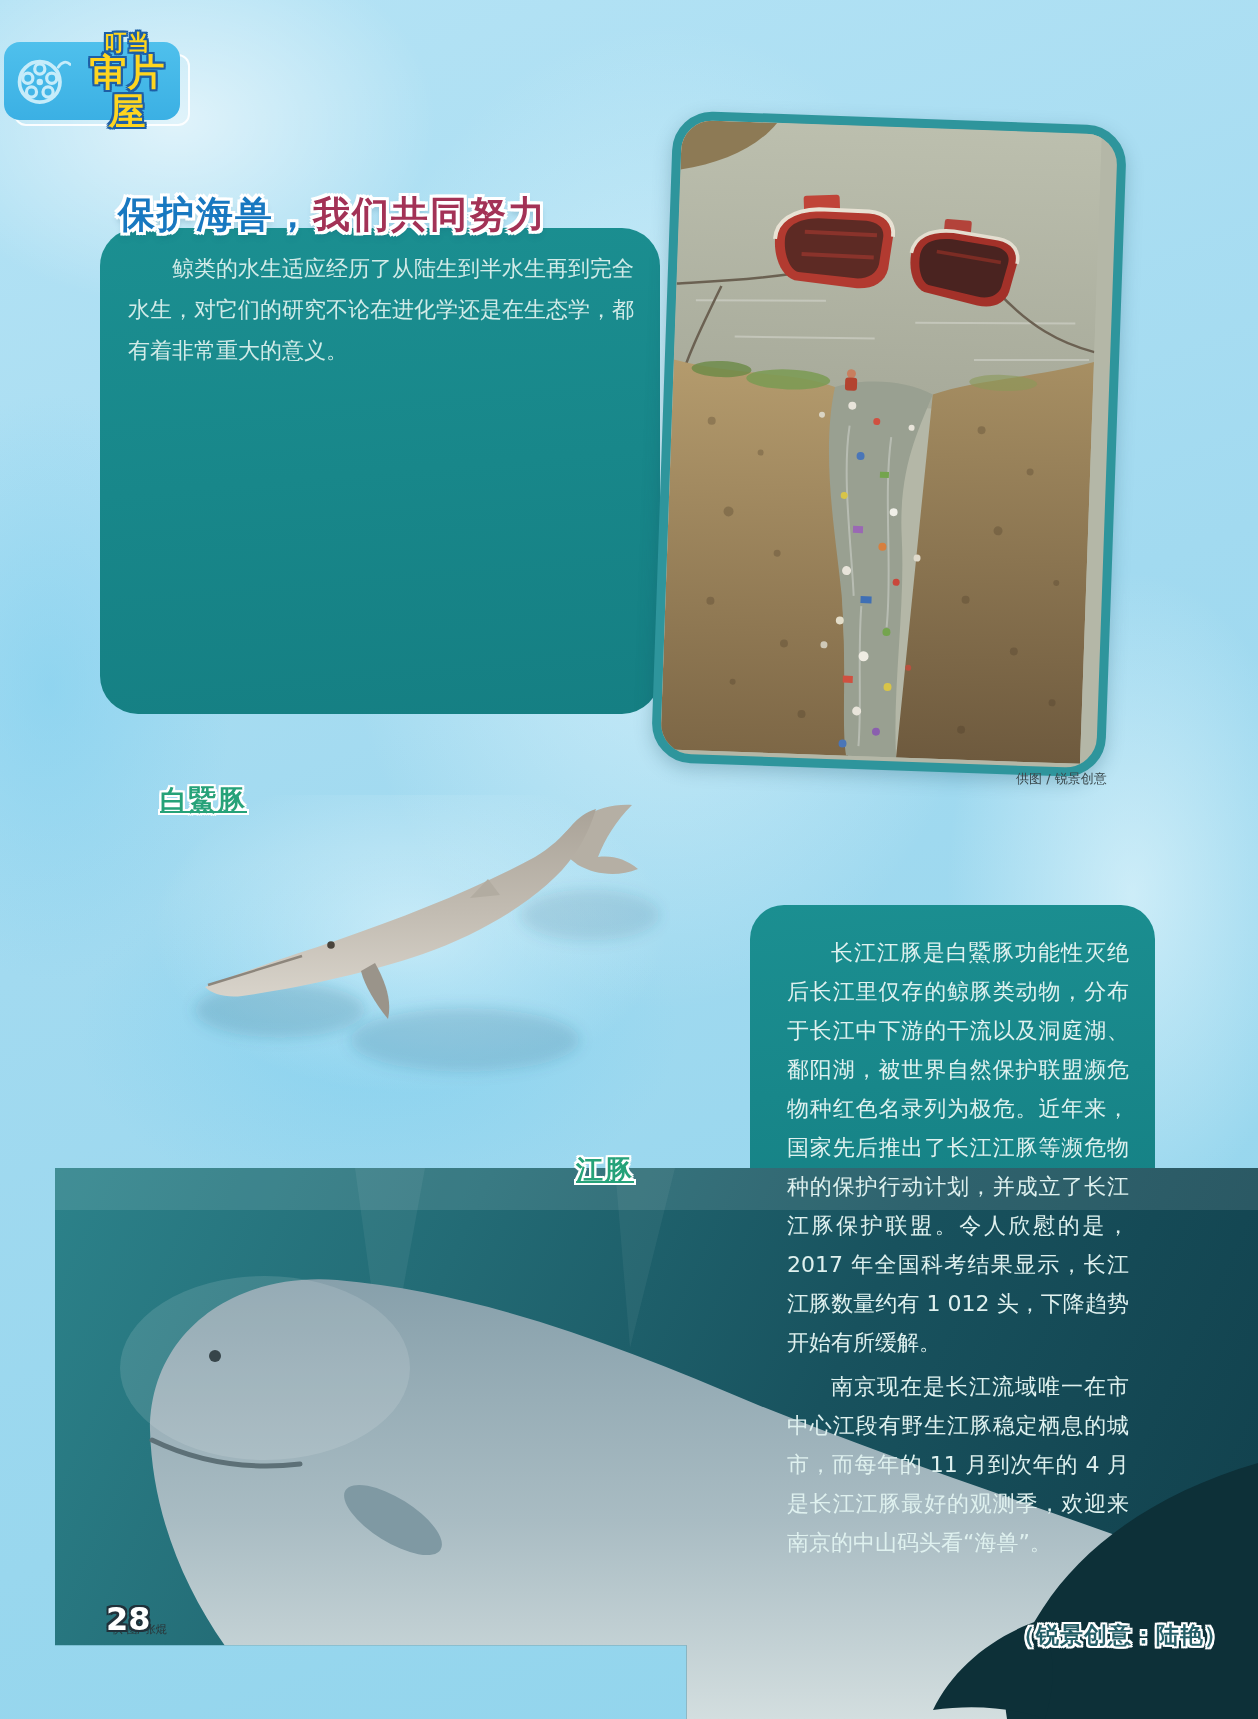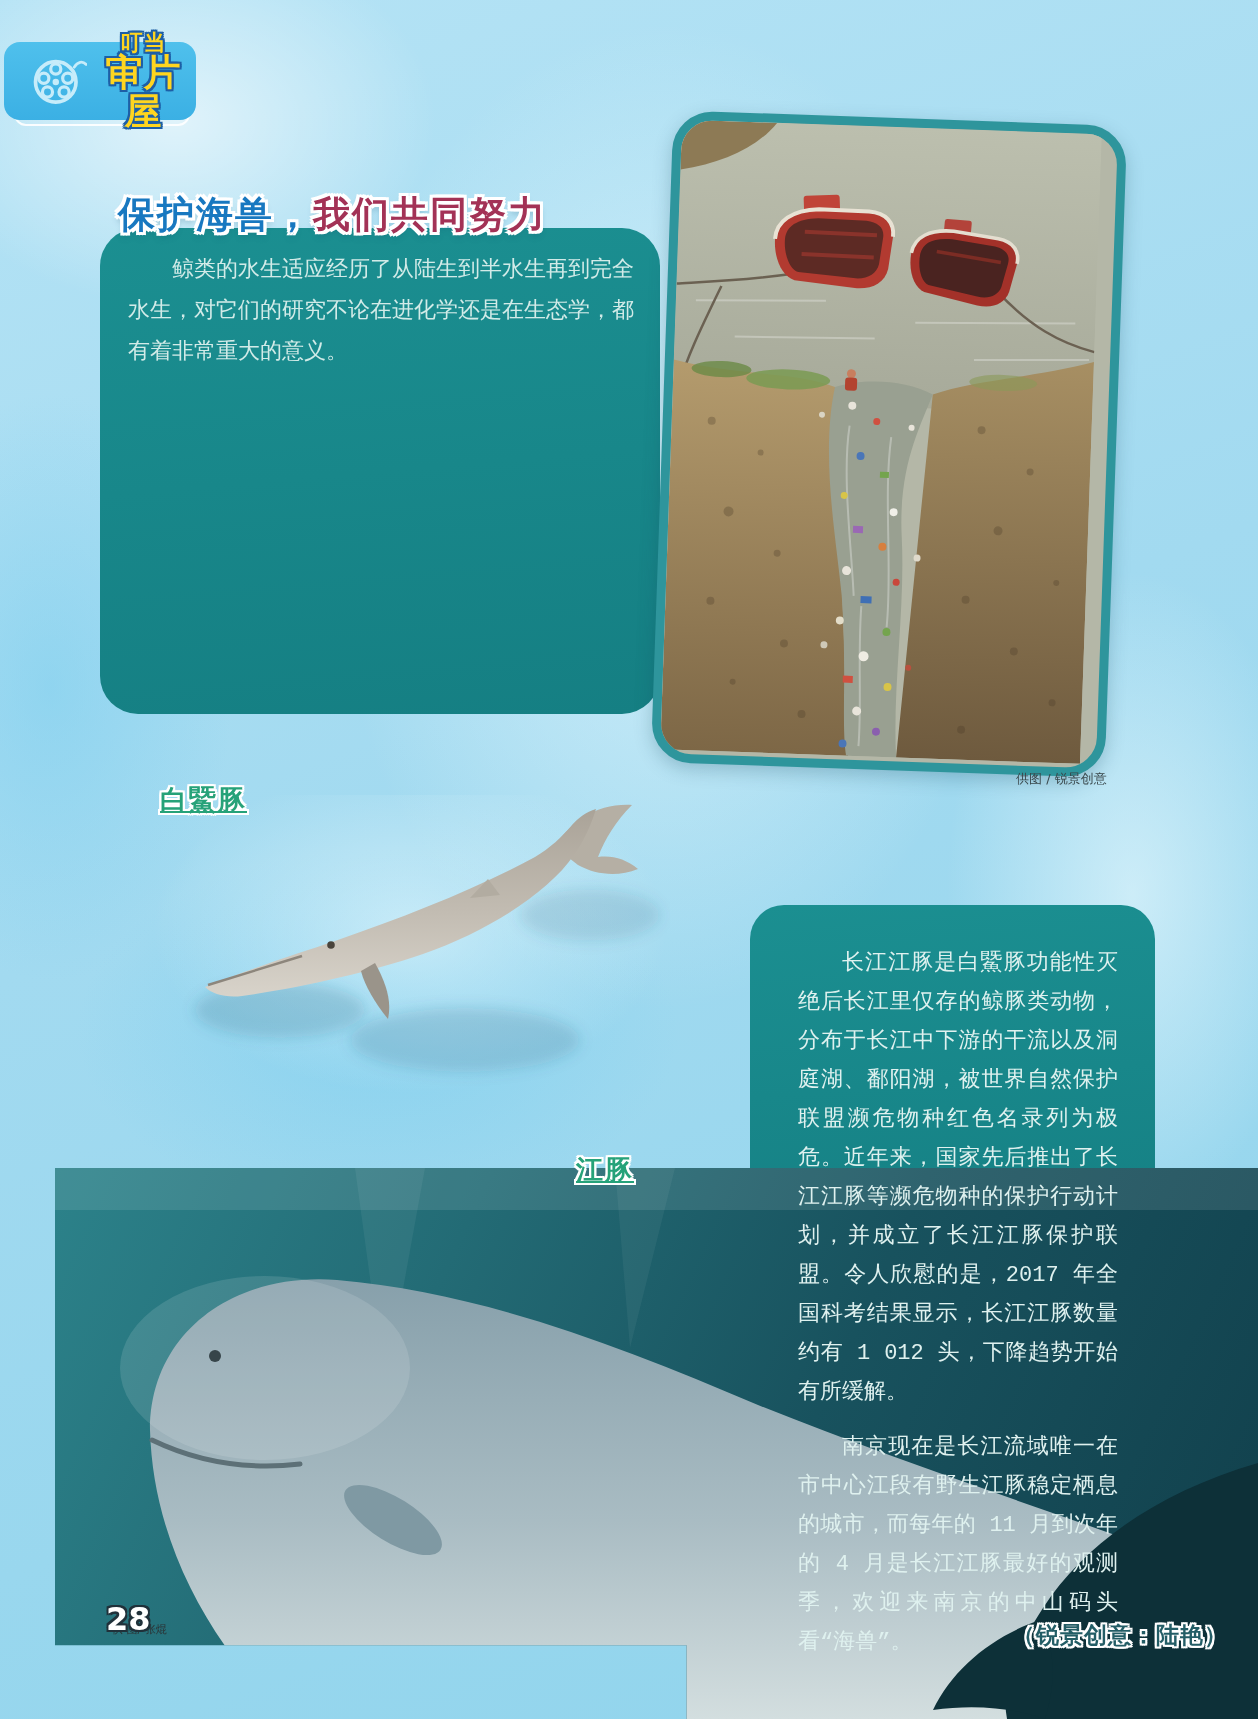--- a/index.html
+++ b/index.html
@@ -9,21 +9,21 @@
       radial-gradient(ellipse 420px 300px at 14% 7%, rgba(255,255,255,.6), transparent 62%),
       radial-gradient(ellipse 520px 760px at 53% 30%, rgba(232,249,254,.65), transparent 65%),
       radial-gradient(ellipse 300px 520px at 90% 52%, rgba(236,250,254,.6), transparent 62%),
       radial-gradient(ellipse 430px 260px at 30% 60%, rgba(118,204,238,.5), transparent 70%),
       radial-gradient(ellipse 520px 320px at 78% 88%, rgba(138,214,241,.5), transparent 70%),
       radial-gradient(ellipse 260px 420px at 4% 40%, rgba(125,206,238,.55), transparent 70%),
       linear-gradient(160deg,#b5e3f5 0%,#a2daf0 45%,#90d4ec 100%);}
   .abs{position:absolute;}
   
   .deco-frame{left:14px;top:54px;width:172px;height:68px;border:2px solid rgba(255,255,255,.9);border-radius:12px;z-index:1;}
-  .badge{left:4px;top:42px;width:176px;height:78px;background:linear-gradient(180deg,#4fc0ec,#3bb0e4);border-radius:16px;z-index:2;display:flex;align-items:center;padding-left:16px;}
+  .badge{left:4px;top:42px;width:176px;height:78px;background:linear-gradient(180deg,#4fc0ec,#3bb0e4);border-radius:16px;z-index:2;display:flex;align-items:center;}
   .badge svg{margin-left:10px;}
   .badge-text{margin-left:4px;text-align:center;line-height:1.05;}
   .badge-line{font-weight:900;color:#ffd51f;letter-spacing:1px;
     text-shadow:-2px -2px 0 #1d5fa6,2px -2px 0 #1d5fa6,-2px 2px 0 #1d5fa6,2px 2px 0 #1d5fa6,0 2px 0 #1d5fa6,0 -2px 0 #1d5fa6,2px 0 0 #1d5fa6,-2px 0 0 #1d5fa6;}
   .badge-line.l1{font-size:22px;}
   .badge-line.l2{font-size:37px;}
   
   .title{left:118px;top:190px;z-index:6;font-size:37px;font-weight:900;letter-spacing:2px;white-space:nowrap;}
   .title .t1{color:#1878c0;}
   .title .t2{color:#a33256;}
@@ -39,21 +39,21 @@
   .species-label{z-index:6;font-size:27px;font-weight:900;color:#26a279;letter-spacing:2px;white-space:nowrap;
     text-shadow:-2px -2px 0 #fff,2px -2px 0 #fff,-2px 2px 0 #fff,2px 2px 0 #fff,0 2px 0 #fff,0 -2px 0 #fff,2px 0 0 #fff,-2px 0 0 #fff;text-decoration:underline;}
   .baiji-label{left:160px;top:782px;}
   .porpoise-label{left:576px;top:1140px;margin-top:12px;}
   
   .baiji-fig{left:150px;top:795px;width:520px;height:300px;z-index:2;
     background:radial-gradient(ellipse at 50% 45%, rgba(238,251,255,.55), rgba(238,251,255,0) 70%);}
   
   .info-panel{left:750px;top:905px;width:405px;height:350px;background:linear-gradient(175deg,#1b8f91,#157f83);border-radius:34px;z-index:2;}
   .info-text{left:782px;top:928px;width:352px;z-index:5;color:#dff1ef;font-size:22px;line-height:39px;text-align:justify;}
-  .info-text p{margin:16px;text-indent:2em;font-family:Liberation Mono, monospace;}
+  .info-text p{margin:5px;text-indent:2em;}
   
   .porpoise-photo{left:55px;top:1168px;width:1203px;height:551px;z-index:3;
     background:linear-gradient(115deg,#2c828a 0%,#236b75 30%,#18525e 60%,#113f4b 100%);
     clip-path:polygon(0 0,100% 0,100% 100%,52.5% 100%,52.5% 86.6%,0 86.6%);}
   
   .footer-credit{left:112px;top:1586px;font-size:11px;color:#2b3234;z-index:6;white-space:nowrap;margin-top:36px;}
   .page-number{left:106px;top:1600px;font-size:32px;font-weight:900;color:#ffffff;z-index:6;
     text-shadow:-2px -2px 0 #20313a,2px -2px 0 #20313a,-2px 2px 0 #20313a,2px 2px 0 #20313a,0 2px 0 #20313a,0 -2px 0 #20313a;}
   .editor-credit{left:1012px;top:1620px;font-size:23px;font-weight:700;color:#235d66;z-index:6;white-space:nowrap;letter-spacing:1px;
     text-shadow:-2px -2px 0 #fff,2px -2px 0 #fff,-2px 2px 0 #fff,2px 2px 0 #fff,0 2px 0 #fff,0 -2px 0 #fff,2px 0 0 #fff,-2px 0 0 #fff;}

